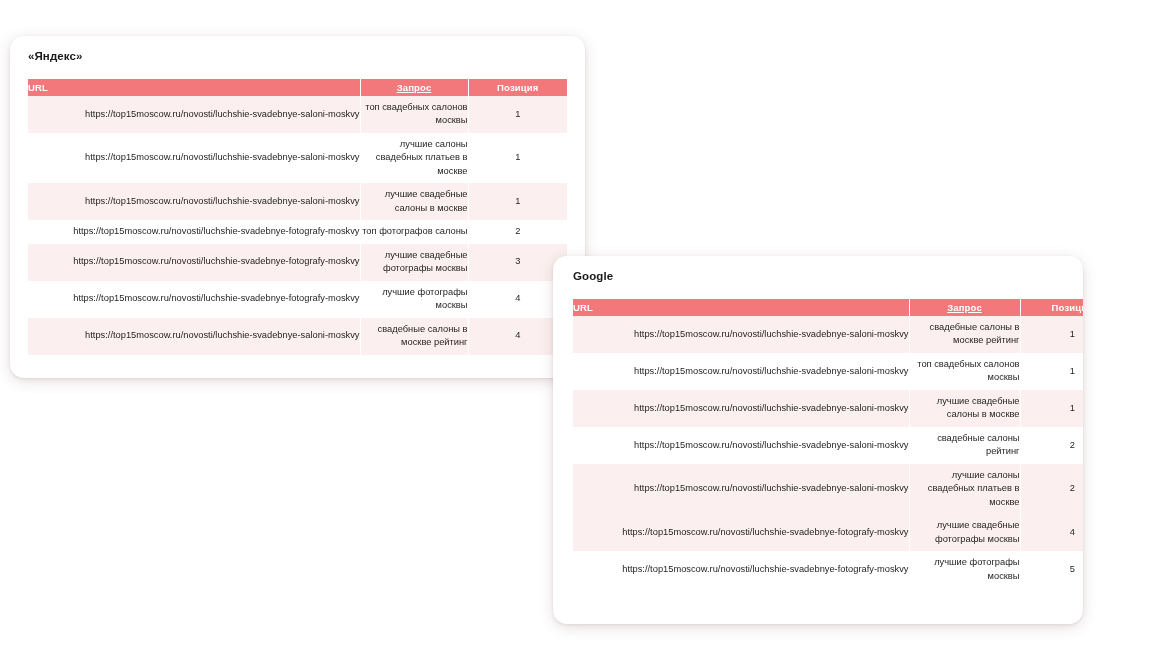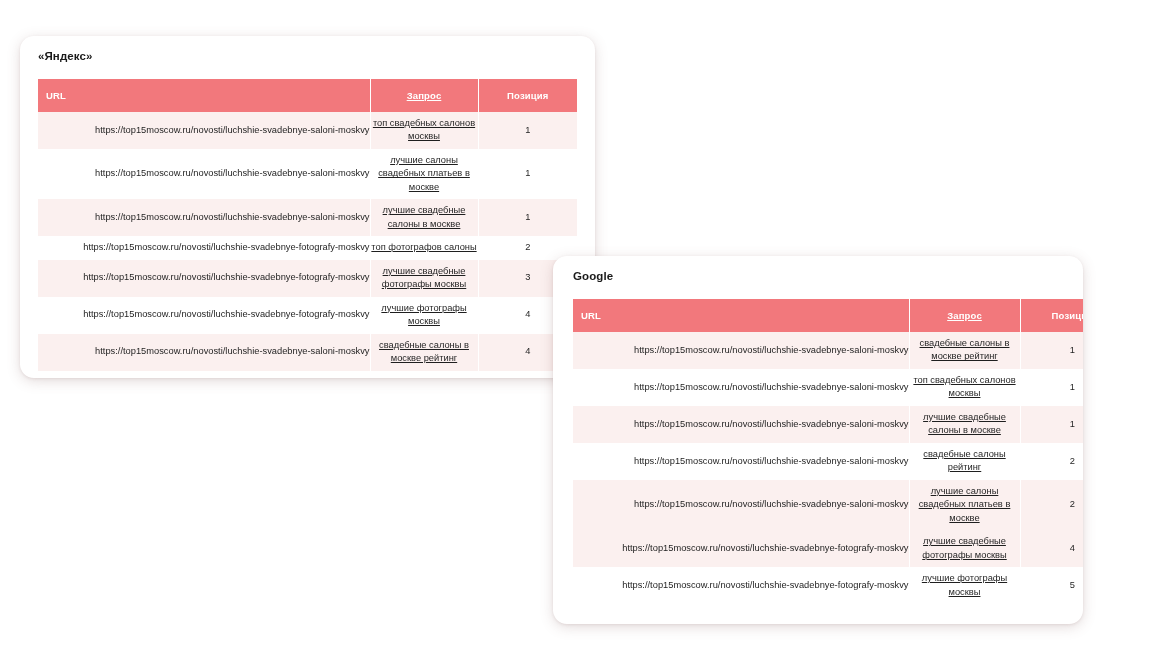--- a/index.html
+++ b/index.html
@@ -18,21 +18,21 @@
   .card {
     position: absolute;
     background: #ffffff;
     border-radius: 14px;
     box-shadow: 0 3px 14px rgba(120, 80, 80, 0.20), 0 1px 3px rgba(120, 80, 80, 0.12);
     box-sizing: border-box;
     overflow: hidden;
   }
 
   #yandex-card {
-    left: 20px;
+    left: 10px;
     top: 36px;
     width: 575px;
     height: 342px;
     z-index: 1;
   }
 
   #google-card {
     left: 553px;
     top: 256px;
     width: 530px;
@@ -61,21 +61,21 @@
     width: 100%;
     table-layout: fixed;
   }
 
   table.rank thead th {
     background: #F2787C;
     color: #ffffff;
     font-size: 9.5px;
     font-weight: bold;
     height: 17px;
-    padding: 8px;
+    padding: 0;
     letter-spacing: 0.15px;
     border-right: 1px solid #ffffff;
   }
   table.rank thead th:last-child { border-right: none; margin-left: 33px; }
 
   th.col-url { text-align: left; padding-left: 6px; }
   th.col-query { text-align: center; text-decoration: underline; }
   th.col-pos { text-align: center; }
 
   table.rank tbody td {
@@ -88,24 +88,23 @@
   }
   table.rank tbody td:last-child { border-right: none; }
 
   td.url {
     text-align: right;
     padding-left: 6px;
     padding-right: 8px;
     word-break: break-word;
   }
   td.query {
-    text-align: center;
+    text-align: right;
     padding-left: 7px;
     padding-right: 7px;
-    text-decoration: underline;
   }
   td.pos {
     text-align: center;
     font-size: 10px;
   }
 
   tr.alt td { background: #FBF0EF; }
   tr.plain td { background: #ffffff; }
 
   

